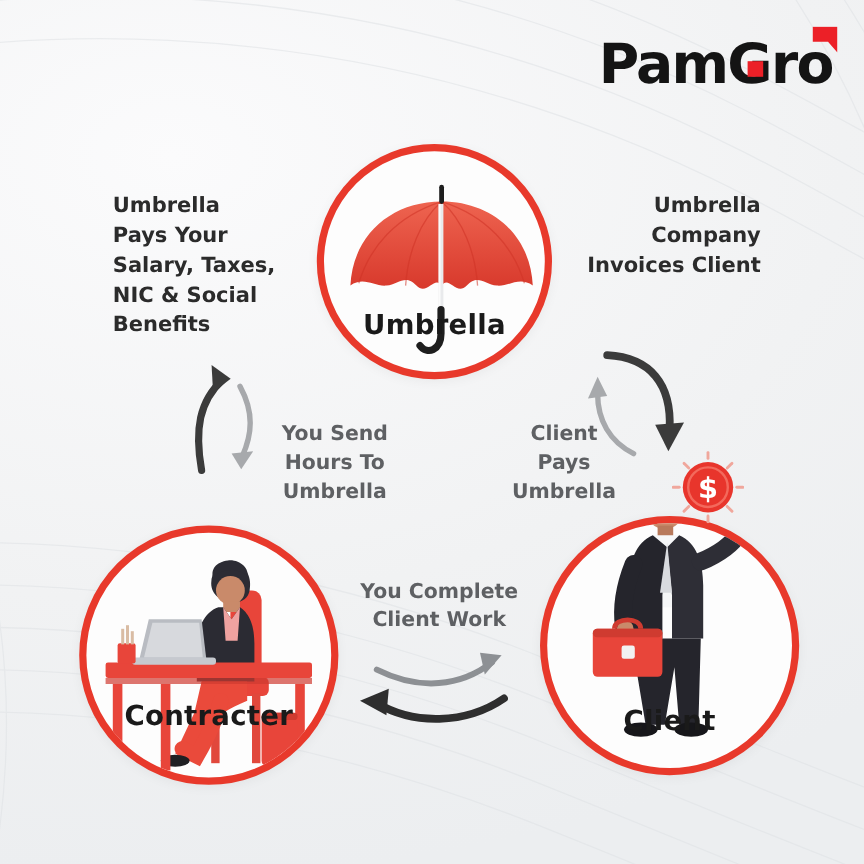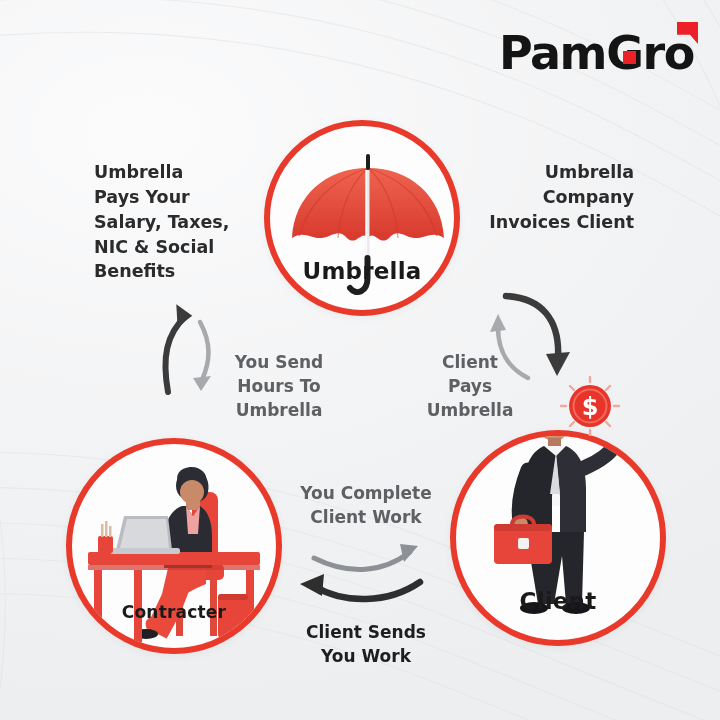--- a/index.html
+++ b/index.html
@@ -86,21 +86,21 @@
     font-family: "DejaVu Sans", sans-serif;
     font-weight: bold;
     color: #1a1a1a;
     letter-spacing: .2px;
   }
 
   #node-umbrella { left: 264px; top: 120px; width: 196px; height: 196px; }
   #node-umbrella .node-label { bottom: 26px; font-size: 23px; }
 
   #node-contractor { left: 66px; top: 438px; width: 216px; height: 216px; }
-  #node-contractor .node-label { bottom: 26px; font-size: 17px; }
+  #node-contractor .node-label { bottom: 38px; font-size: 23px; }
 
   #node-client { left: 450px; top: 430px; width: 216px; height: 216px; }
   #node-client .node-label { bottom: 26px; font-size: 23px; }
 
   .art {
     position: absolute;
     left: 0; right: 0; top: 0; bottom: 0;
     overflow: hidden;
     border-radius: 50%;
   }
@@ -221,22 +221,20 @@
 Hours To
 Umbrella</div>
 
   <div class="caption" id="caption-pays">Client
 Pays
 Umbrella</div>
 
   <div class="caption" id="caption-complete">You Complete
 Client Work</div>
 
-  <div class="caption" id="caption-sends">Client Sends
-You Work</div>
 
   <div class="arrows" id="arrows-left">
     <svg width="70" height="100" viewBox="0 0 70 100" xmlns="http://www.w3.org/2000/svg">
       <path d="M8,96 C2,62 6,38 26,20" stroke="#3b3b3b" stroke-width="6" fill="none" stroke-linecap="round"></path>
       <path d="M14,10 L32,18 L20,32 Z" fill="#3b3b3b" transform="rotate(12 24 20)"></path>
       <path d="M40,26 C52,48 50,66 42,84" stroke="#a7a9ac" stroke-width="4.5" fill="none" stroke-linecap="round"></path>
       <path d="M33,82 L51,80 L41,95 Z" fill="#a7a9ac"></path>
     </svg>
   </div>
 

